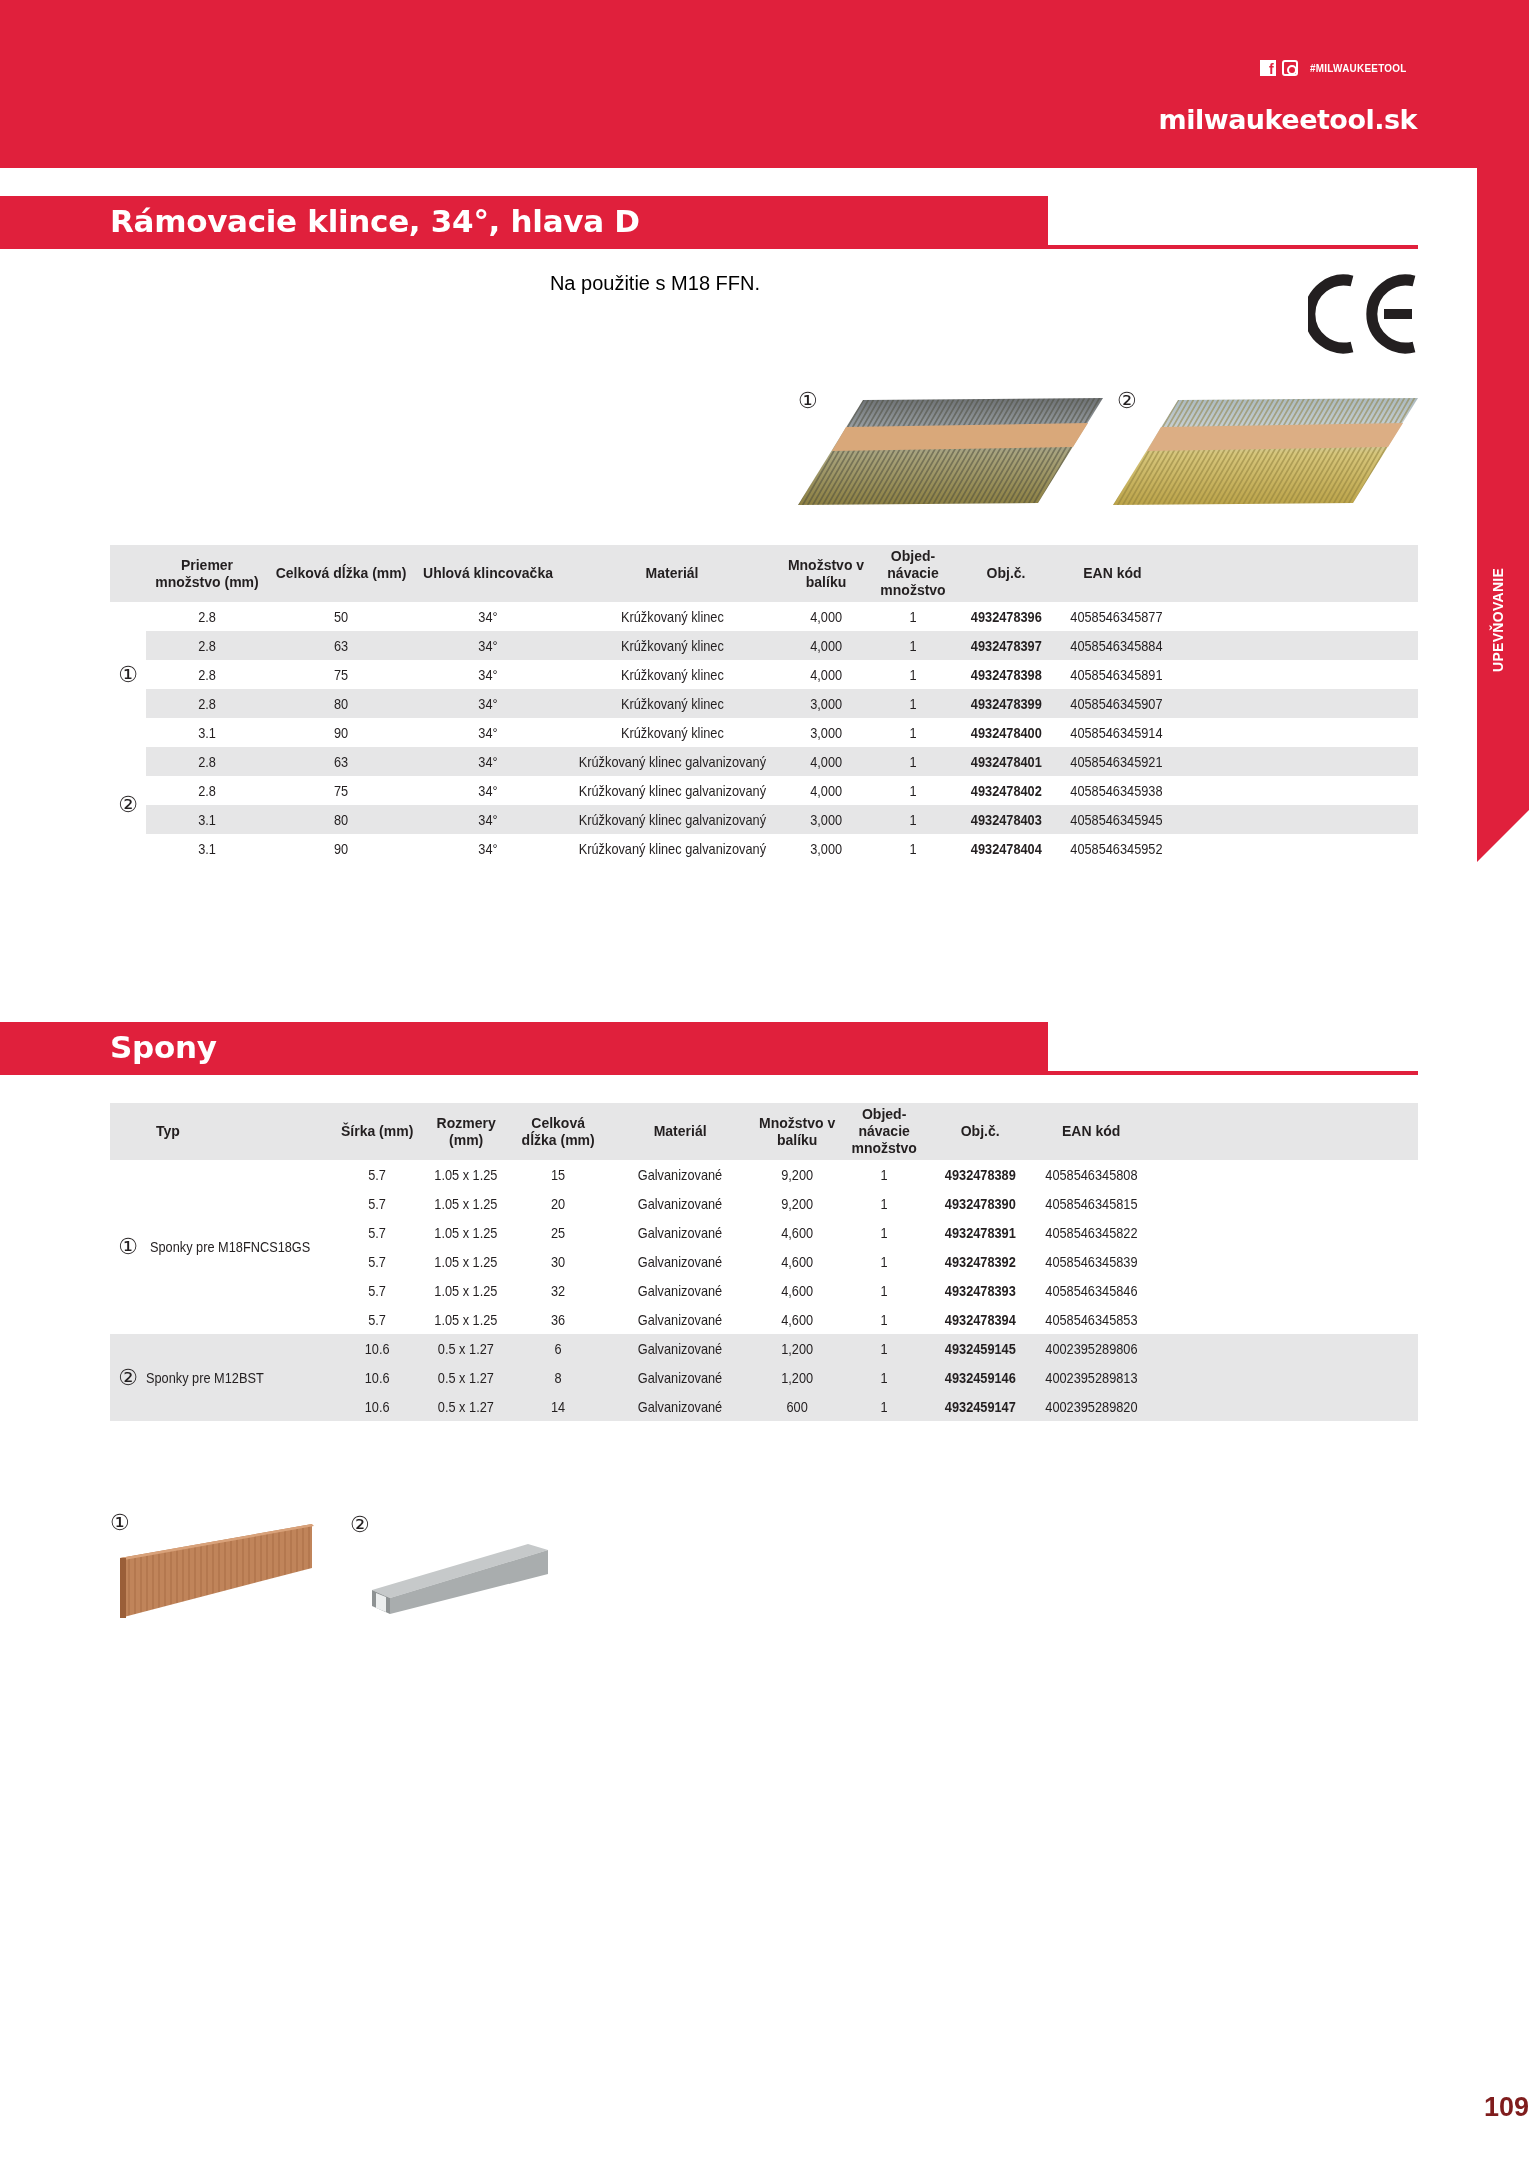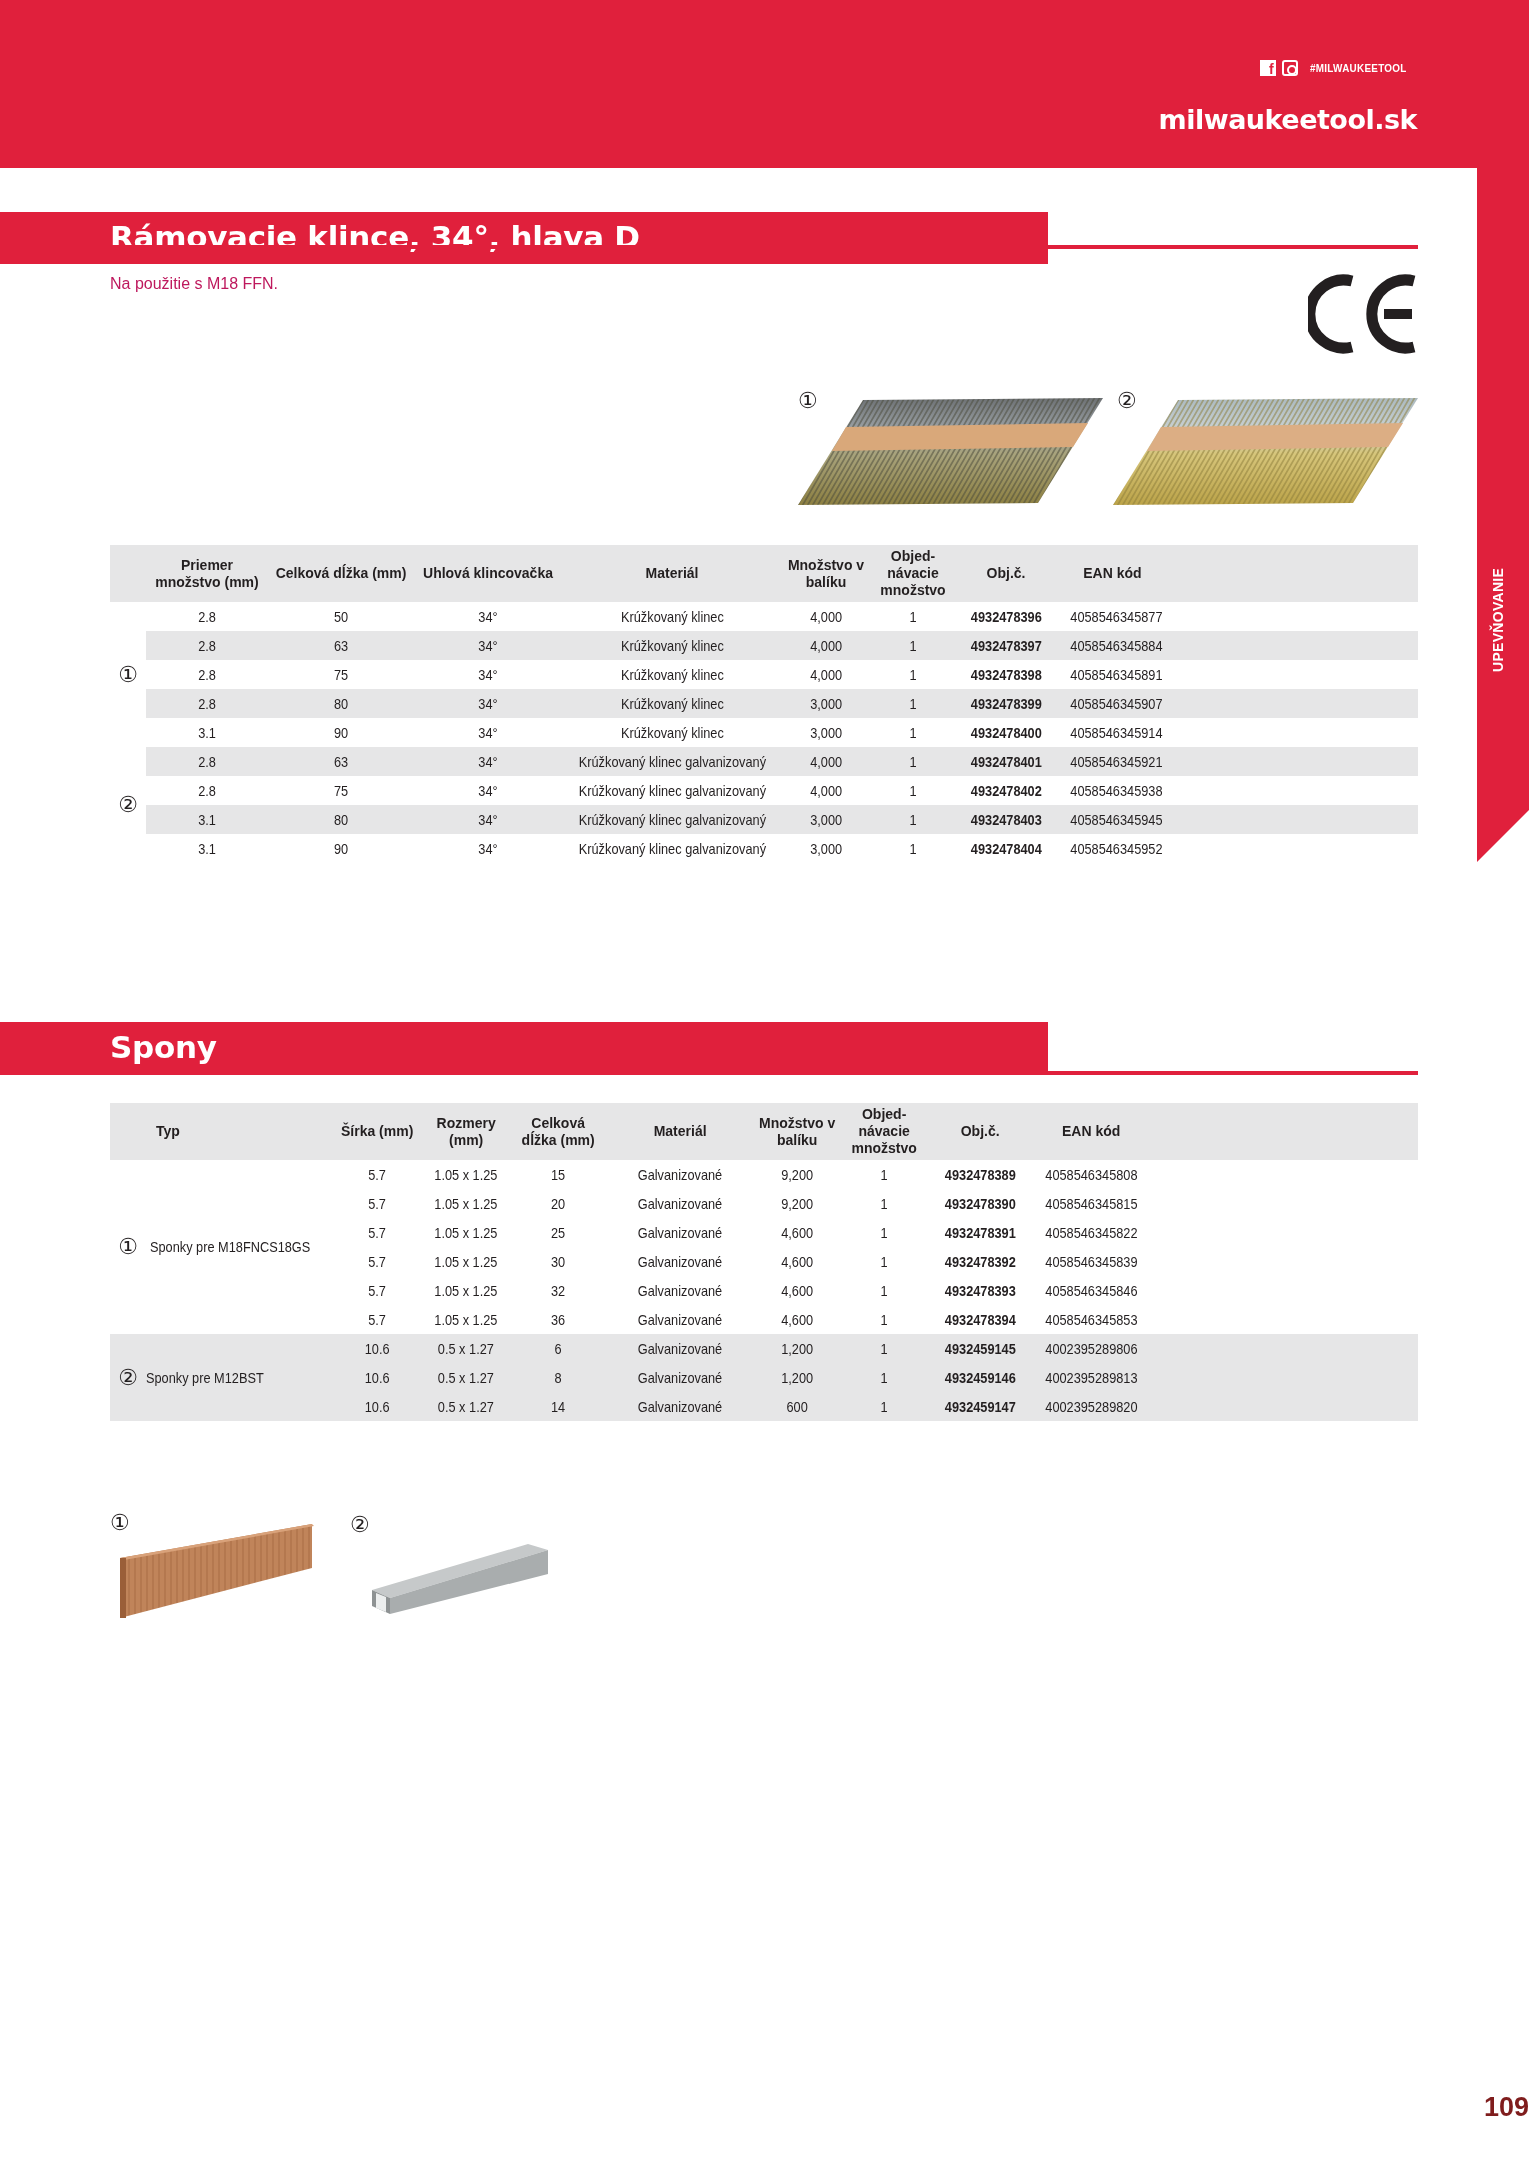--- a/index.html
+++ b/index.html
@@ -14,21 +14,21 @@
   .hashtag { color: #fff; font: bold 11px "Liberation Sans", sans-serif; letter-spacing: 0.3px; margin-left: 6px; transform: scaleX(0.9); transform-origin: left; }
   .site-url { position: absolute; top: 104px; right: 112px; color: #fff; font: bold 27px "DejaVu Sans", sans-serif; letter-spacing: -0.5px; }
 
   .side-tab { position: absolute; left: 1477px; top: 168px; width: 52px; height: 694px; background: #e0203c; clip-path: polygon(0 0, 100% 0, 100% 92.5%, 0 100%); }
   .side-tab-label { position: absolute; left: 1490px; top: 672px; transform: rotate(-90deg); transform-origin: left top; color: #fff; font: bold 14px "Liberation Sans", sans-serif; letter-spacing: 0.3px; white-space: nowrap; }
 
   .section-bar { position: absolute; left: 0; height: 52px; width: 1048px; background: #e0203c; }
   .section-bar .title { position: absolute; left: 110px; top: 7px; color: #fff; font: bold 31px "DejaVu Sans", sans-serif; letter-spacing: -0.3px; }
   .section-line { position: absolute; left: 0; height: 4px; width: 1418px; background: #e0203c; }
 
-  .desc { position: absolute; left: 110px; top: 270px; width: 650px; font-size: 16px; line-height: 27px; color: #be185d; }
+  .desc { position: absolute; left: 110px; top: 270px; width: 650px; font-size: 20px; line-height: 27px; color: #000000; text-align: right; }
   .desc p { margin: 0; }
 
   .ce-mark { position: absolute; left: 1308px; top: 273px; width: 112px; height: 82px; }
 
   .circled { font-size: 22px; color: #231f20; line-height: 1; }
   .img-label { position: absolute; }
 
   table.spec { position: absolute; left: 110px; border-collapse: collapse; font-size: 14.5px; color: #231f20; }
   table.spec th { background: #e6e6e7; font: bold 14px "Liberation Sans", sans-serif; line-height: 17px; text-align: center; vertical-align: middle; padding: 0 3px; transform-origin: center; }
   table.spec td { height: 29px; text-align: center; vertical-align: middle; padding: 0; white-space: nowrap; }
@@ -48,21 +48,21 @@
     <div class="fb-icon">f</div>
     <div class="ig-icon"></div>
     <span class="hashtag">#MILWAUKEETOOL</span>
   </div>
   <div class="site-url">milwaukeetool.sk</div>
 </div>
 
 <div class="side-tab"></div>
 <div class="side-tab-label">UPEVŇOVANIE</div>
 
-<div class="section-bar" style="top:212px;">
+<div class="section-bar" style="top:196px;">
   <div class="title">Rámovacie klince, 34°, hlava D</div>
 </div>
 <div class="section-line" style="top:245px;"></div>
 
 <div class="desc">
   <p>Na použitie s M18 FFN.</p>
 </div>
 
 <svg class="ce-mark" viewBox="0 0 112 82">
   <path d="M44 8 A34 34 0 1 0 44 74" fill="none" stroke="#231f20" stroke-width="11"></path>

